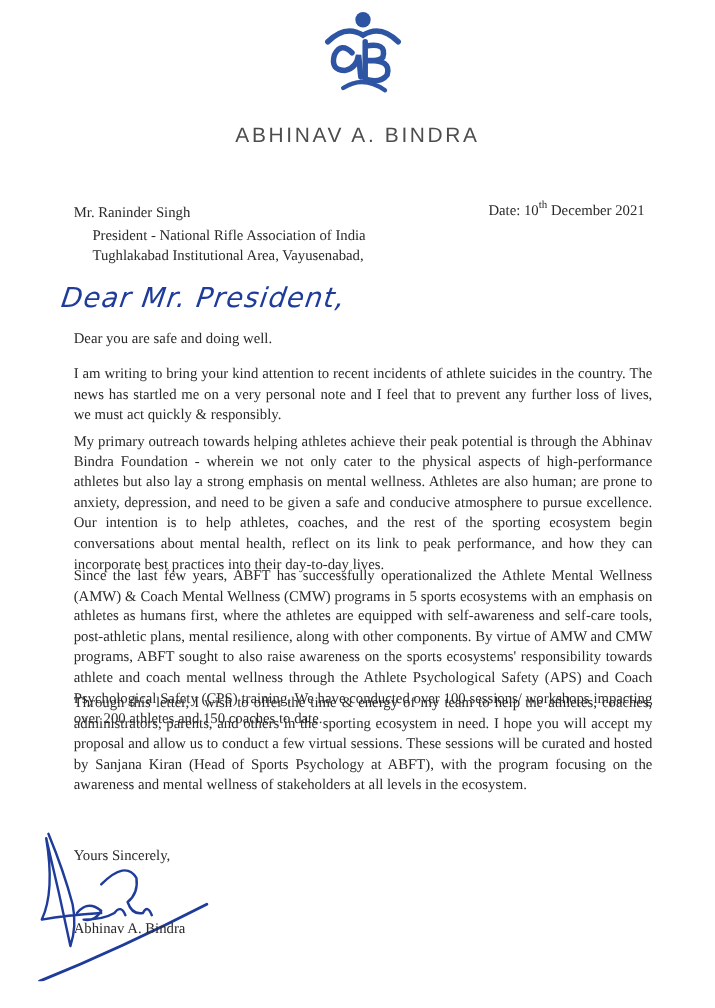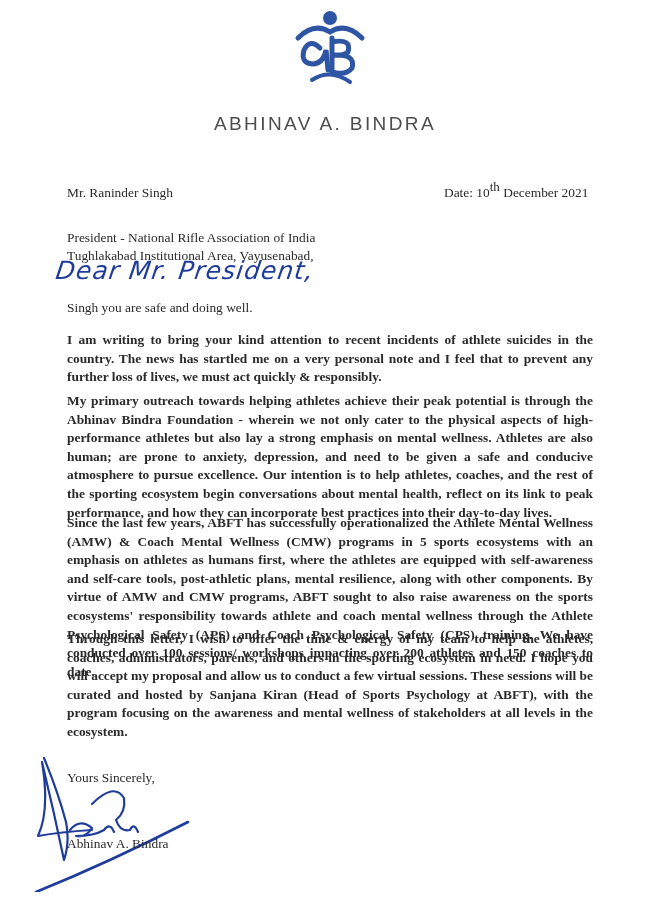--- a/index.html
+++ b/index.html
@@ -10,25 +10,25 @@
     color: #2a2a2a;
     position: relative;
   }
   .logo { position: absolute; left: 290px; top: 8px; width: 80px; height: 80px; }
   .brand {
     position: absolute; top: 113px; left: 0; width: 650px; text-align: center;
     font-family: "Liberation Sans", "DejaVu Sans", sans-serif;
     font-size: 19px; letter-spacing: 2.4px; color: #4d4d4d;
   }
   .txt { position: absolute; font-size: 13.4px; line-height: 18.6px; }
-  .just { text-align: justify; left: 67px; width: 526px; font-weight: bold; }
+  .just { text-align: justify; left: 67px; width: 526px; }
   .recipient-name { left: 67px; top: 184px; }
   .date { left: 444px; top: 178px; }
-  .date sup { font-size: 13px; vertical-align: 6px; }
-  .address { left: 67px; top: 205px; line-height: 17.5px; margin-top: 24px; }
+  .date sup { font-size: 10px; vertical-align: 6px; }
+  .address { left: 84px; top: 205px; line-height: 17.5px; }
   .salutation {
     position: absolute; left: 56px; top: 256px;
     font-family: "DejaVu Sans", sans-serif; font-style: italic;
     font-size: 25px; color: #1f3c9a; letter-spacing: 1px;
     transform: skewX(-8deg);
   }
   .p0 { left: 67px; top: 299px; }
   .p1 { top: 331px; }
   .p2 { top: 392px; }
   .p3 { top: 514px; }
@@ -53,21 +53,21 @@
 <div class="txt recipient-name">Mr. Raninder Singh</div>
 <div class="txt date"><span>Date: 10</span><sup>th</sup><span> December 2021</span></div>
 
 <div class="txt address">
   <div>President - National Rifle Association of India</div>
   <div>Tughlakabad Institutional Area, Vayusenabad,</div>
 </div>
 
 <div class="salutation">Dear Mr. President,</div>
 
-<div class="txt p0">Singh you are safe and doing well.</div>
+<div class="txt p0">Dear you are safe and doing well.</div>
 <div class="txt just p1">I am writing to bring your kind attention to recent incidents of athlete suicides in the country. The news has startled me on a very personal note and I feel that to prevent any further loss of lives, we must act quickly &amp; responsibly.</div>
 <div class="txt just p2">My primary outreach towards helping athletes achieve their peak potential is through the Abhinav Bindra Foundation - wherein we not only cater to the physical aspects of high-performance athletes but also lay a strong emphasis on mental wellness. Athletes are also human; are prone to anxiety, depression, and need to be given a safe and conducive atmosphere to pursue excellence. Our intention is to help athletes, coaches, and the rest of the sporting ecosystem begin conversations about mental health, reflect on its link to peak performance, and how they can incorporate best practices into their day-to-day lives.</div>
 <div class="txt just p3">Since the last few years, ABFT has successfully operationalized the Athlete Mental Wellness (AMW) &amp; Coach Mental Wellness (CMW) programs in 5 sports ecosystems with an emphasis on athletes as humans first, where the athletes are equipped with self-awareness and self-care tools, post-athletic plans, mental resilience, along with other components. By virtue of AMW and CMW programs, ABFT sought to also raise awareness on the sports ecosystems' responsibility towards athlete and coach mental wellness through the Athlete Psychological Safety (APS) and Coach Psychological Safety (CPS) training. We have conducted over 100 sessions/ workshops impacting over 200 athletes and 150 coaches to date.</div>
 <div class="txt just p4">Through this letter, I wish to offer the time &amp; energy of my team to help the athletes, coaches, administrators, parents, and others in the sporting ecosystem in need. I hope you will accept my proposal and allow us to conduct a few virtual sessions. These sessions will be curated and hosted by Sanjana Kiran (Head of Sports Psychology at ABFT), with the program focusing on the awareness and mental wellness of stakeholders at all levels in the ecosystem.</div>
 
 <div class="txt p5">
 </div>
 
 <div class="txt closing">Yours Sincerely,</div>
 

